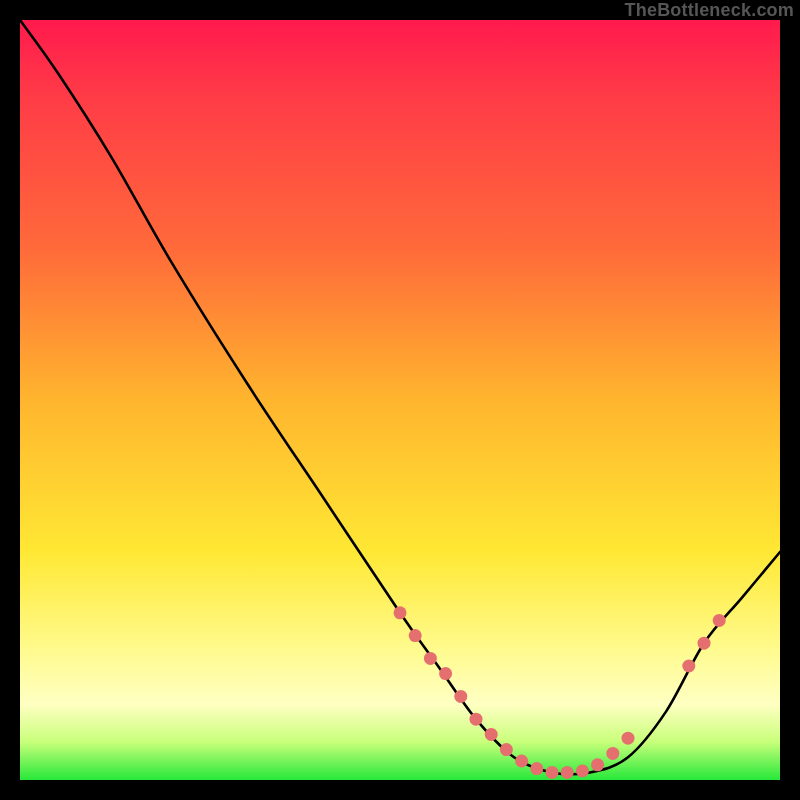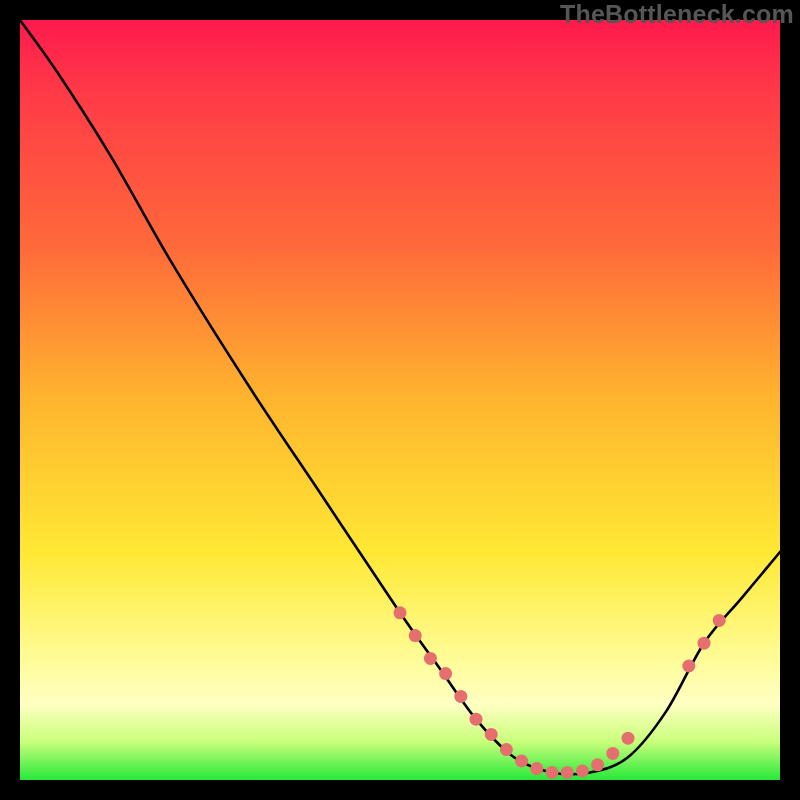--- a/index.html
+++ b/index.html
@@ -45,21 +45,21 @@
     top: 0;
     width: 760px;
     height: 760px;
     overflow: visible;
   }
   .watermark {
     position: absolute;
     top: 0px;
     right: 6px;
     color: #565656;
-    font-size: 25px;
+    font-size: 18px;
     font-weight: 600;
     letter-spacing: 0.2px;
     user-select: none;
     pointer-events: none;
     margin-left: 32px;
   }
 </style>
 </head>
 <body>
 

